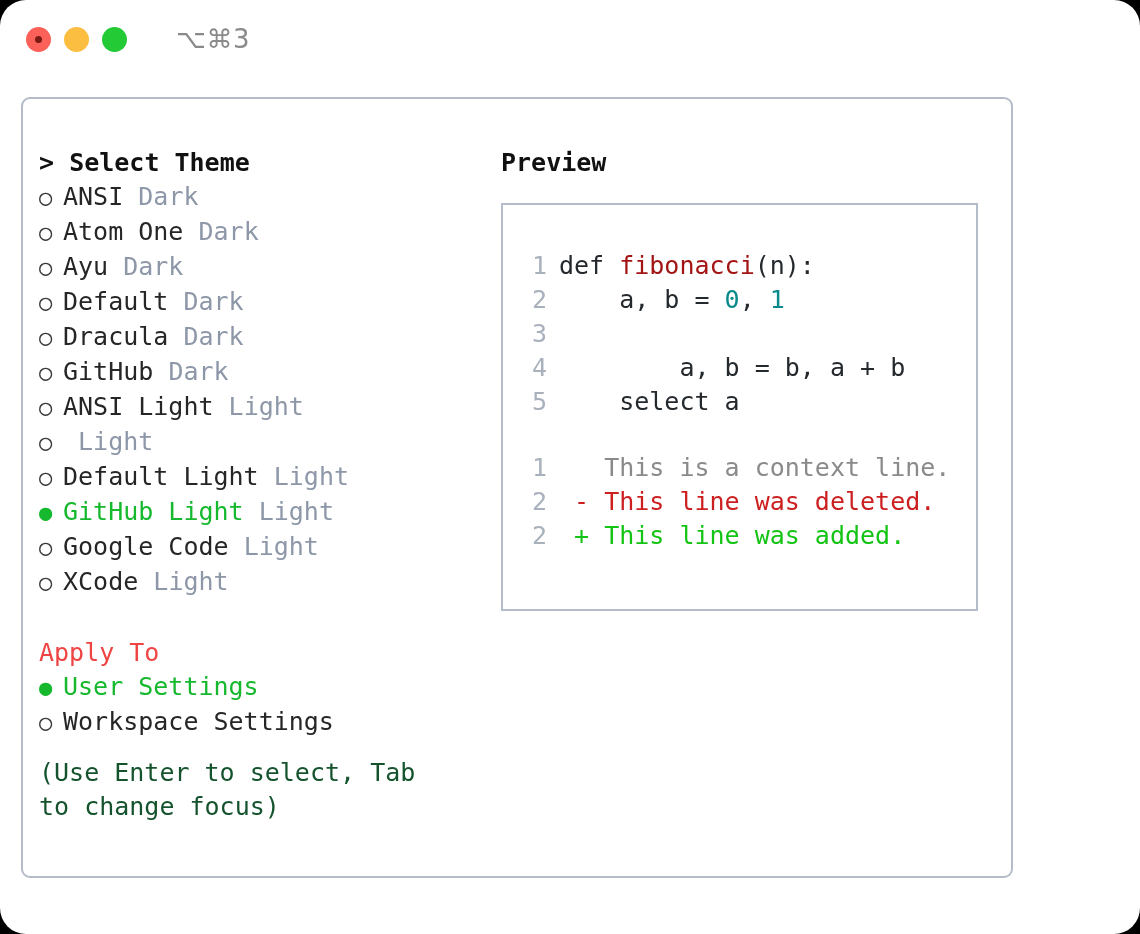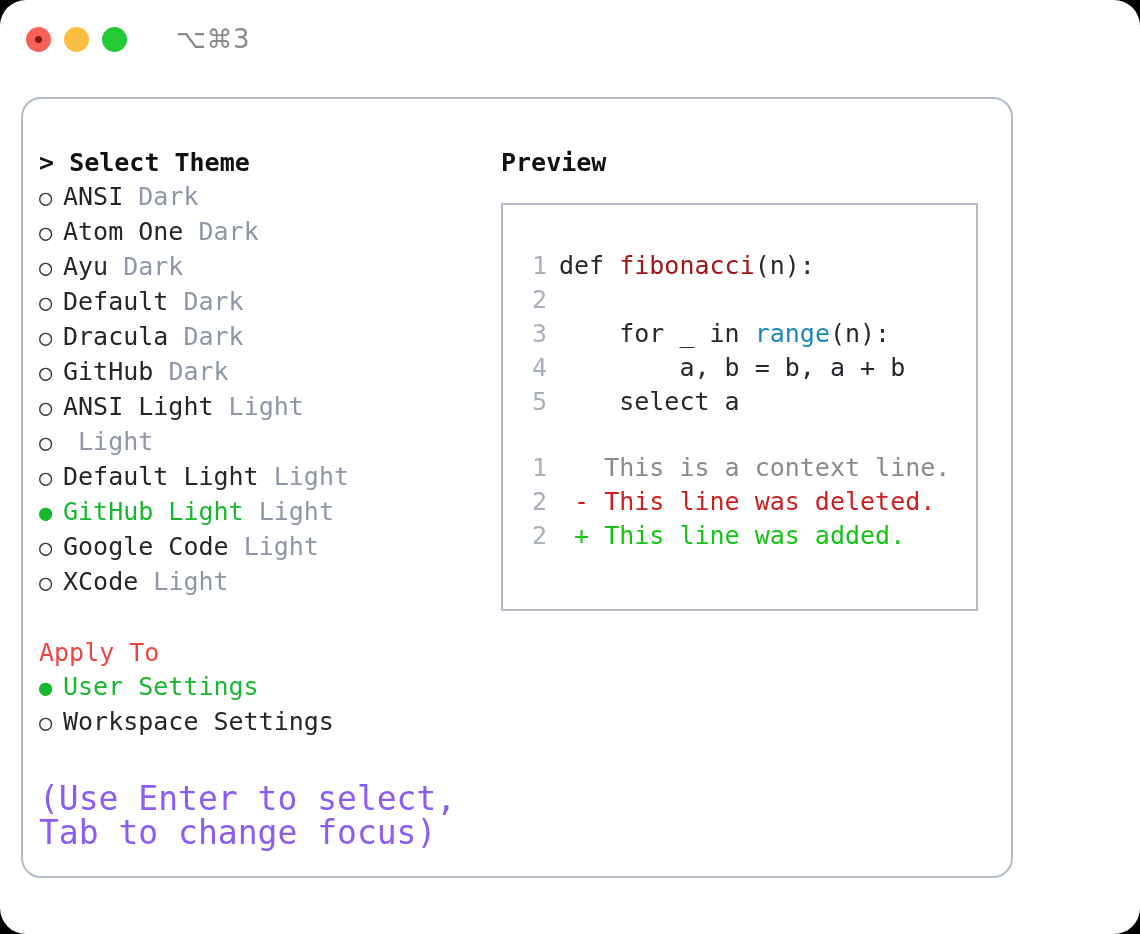--- a/index.html
+++ b/index.html
@@ -70,21 +70,21 @@
   }
 
   
   .panel {
     position: absolute;
     left: 21px;
     top: 97px;
     width: 992px;
     height: 781px;
     border: 2px solid #b3bcc8;
-    border-radius: 20px;
+    border-radius: 9px;
     box-sizing: border-box;
     background: #ffffff;
   }
 
   .columns {
     position: absolute;
     left: 0; top: 0;
     width: 100%;
     height: 100%;
   }
@@ -127,24 +127,24 @@
 
   .apply-head {
     font-size: 25px;
     color: #ef4444;
     line-height: 34px;
     margin-top: 36px;
     white-space: pre;
   }
 
   .hint {
-    margin-top: 42px;
-    font-size: 33px;
-    line-height: 34px;
-    color: #8b5cf6;
+    margin-top: 16px;
+    font-size: 25px;
+    line-height: 34px;
+    color: #14532d;
     width: 420px;
     white-space: pre-wrap;
   }
 
   
   .right-col {
     position: absolute;
     left: 478px;
     top: 47px;
     width: 500px;
@@ -233,22 +233,22 @@
 
         <div class="hint">(Use Enter to select, Tab to change focus)</div>
       </div>
 
       <div class="right-col">
         <div class="preview-head">Preview</div>
 
         <div class="preview-box">
           <div id="code-block">
               <div class="code-line"><span class="ln">1</span><span><span class="tok-plain">def </span><span class="tok-func">fibonacci</span><span class="tok-plain">(n):</span></span></div>
-              <div class="code-line"><span class="ln">2</span></div>
-              <div class="code-line"><span class="ln">3</span><span><span class="tok-plain">    for _ in </span><span class="tok-call">range</span><span class="tok-plain">(n):</span></span></div>
+              <div class="code-line"><span class="ln">2</span><span><span class="tok-plain">    a, b = </span><span class="tok-num">0</span><span class="tok-plain">, </span><span class="tok-num">1</span></span></div>
+              <div class="code-line"><span class="ln">3</span></div>
               <div class="code-line"><span class="ln">4</span><span><span class="tok-plain">        a, b = b, a + b</span></span></div>
               <div class="code-line"><span class="ln">5</span><span><span class="tok-plain">    select a</span></span></div>
             </div>
           <div class="code-gap"></div>
           <div id="diff-block">
               <div class="code-line"><span class="ln">1</span><span><span class="tok-ctx">   This is a context line.</span></span></div>
               <div class="code-line"><span class="ln">2</span><span><span class="tok-del"> - This line was deleted.</span></span></div>
               <div class="code-line"><span class="ln">2</span><span><span class="tok-add"> + This line was added.</span></span></div>
             </div>
         </div>

